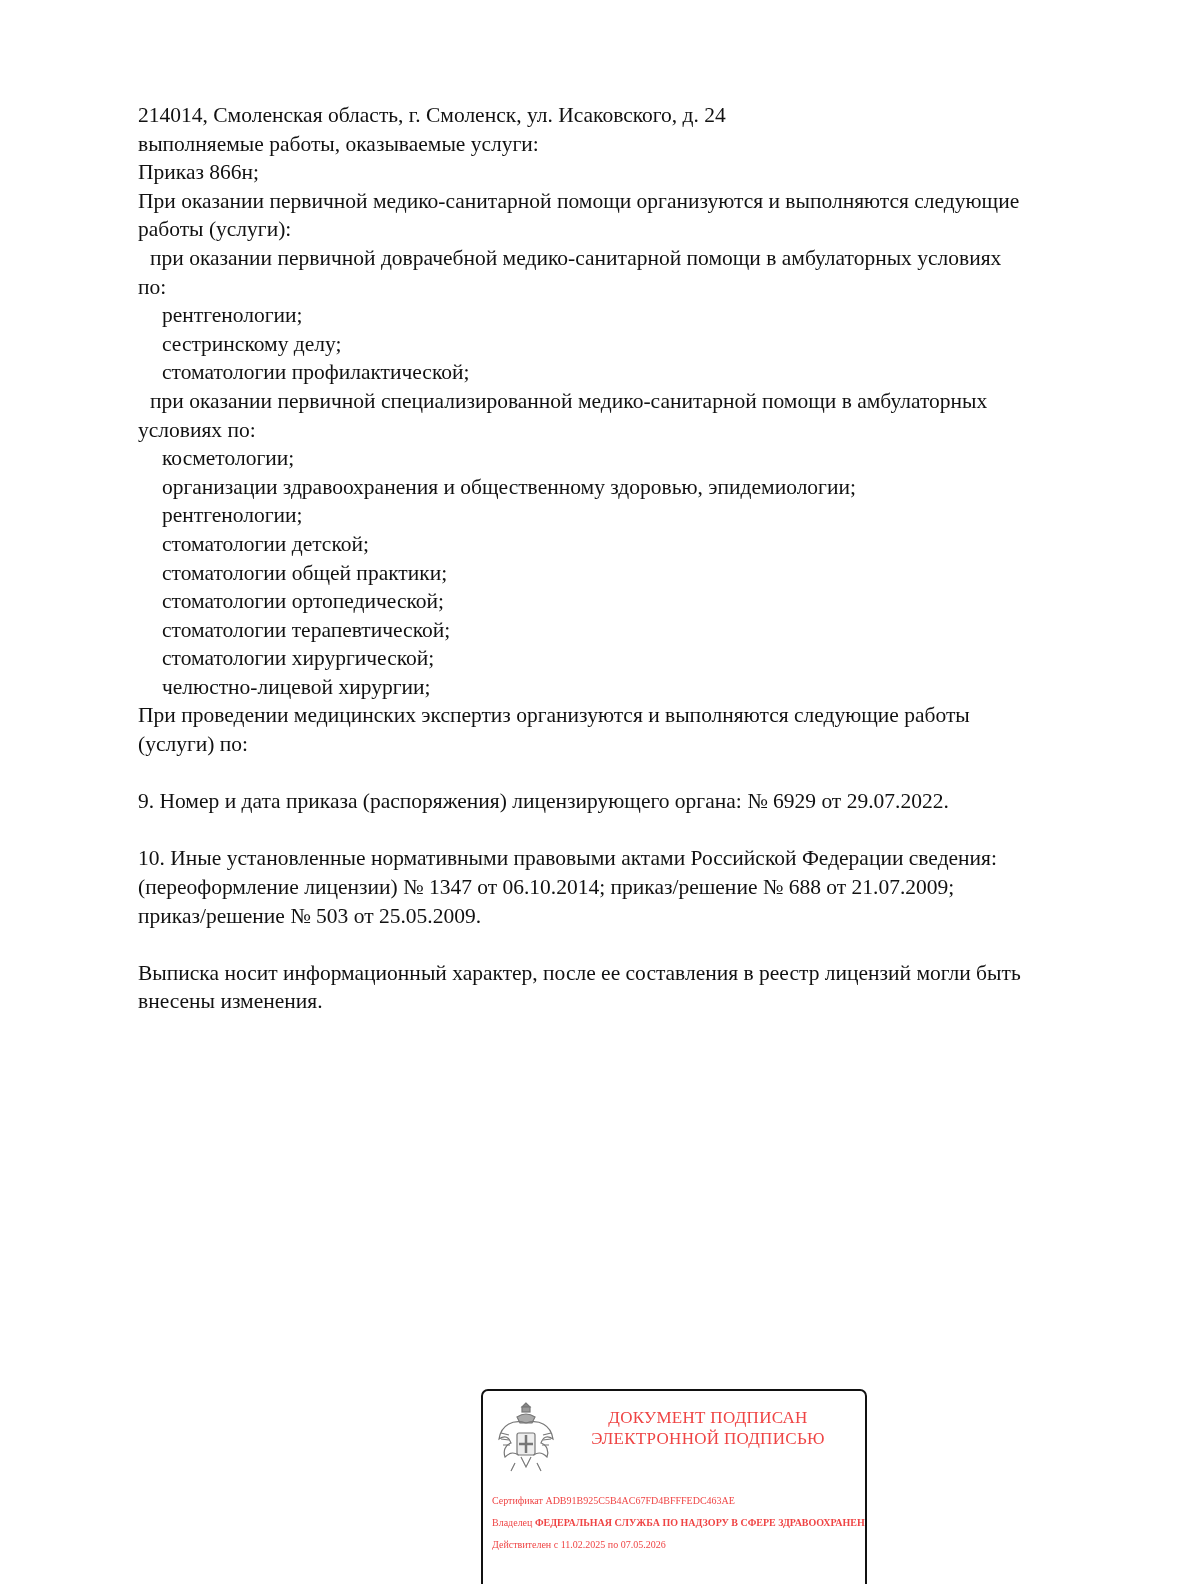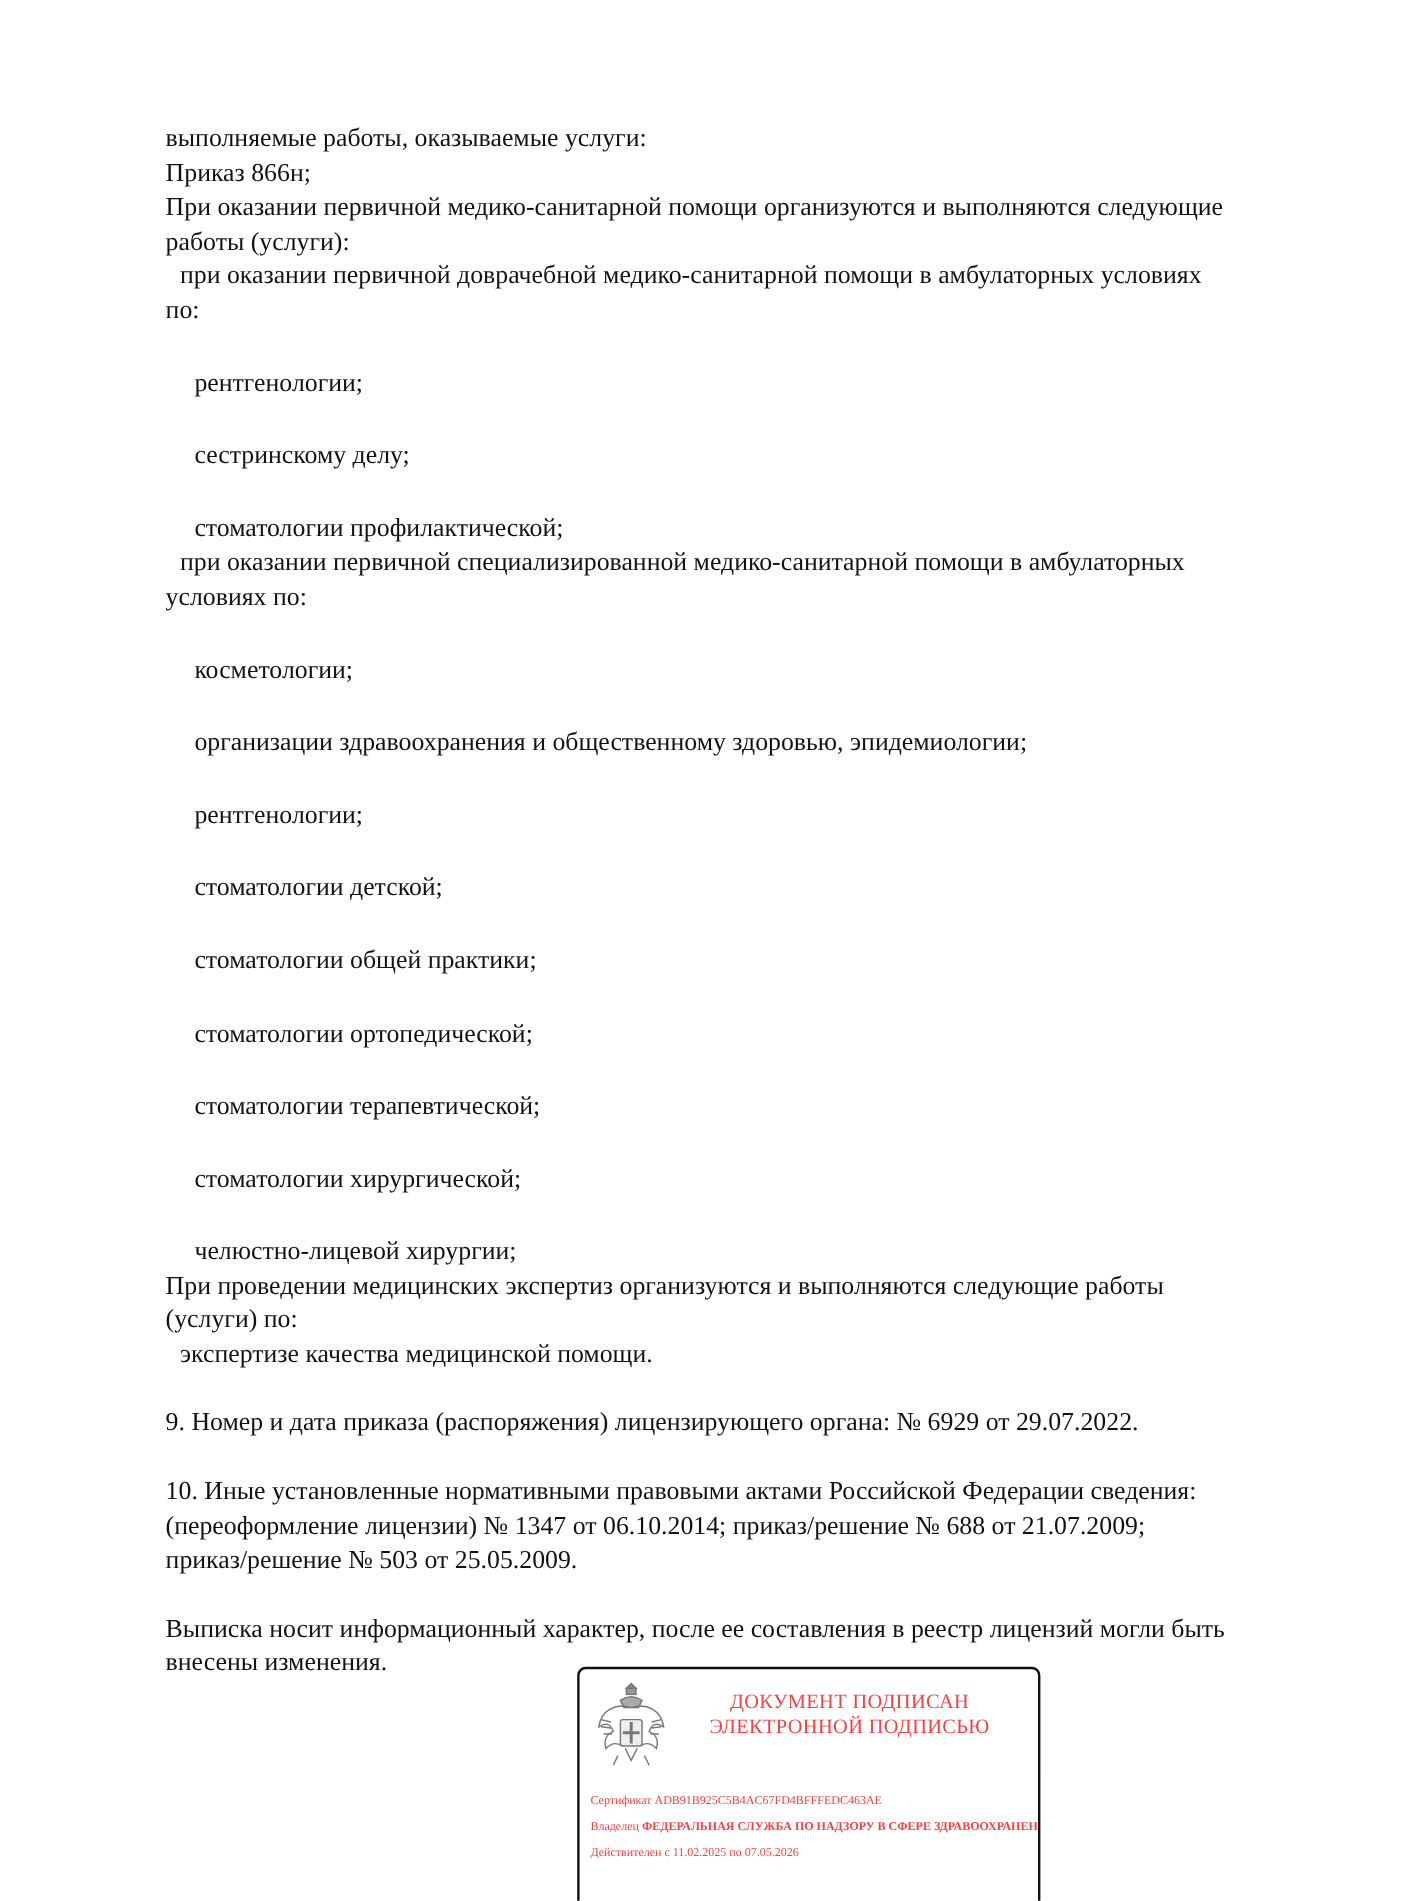--- a/index.html
+++ b/index.html
@@ -1,35 +1,36 @@
 <!DOCTYPE html>
 <html><head>
   <meta charset="utf-8">
   <style>
     html, body { margin: 0; padding: 0; background: #ffffff; }
     body { width: 1190px; height: 1584px; position: relative; overflow: hidden; color: #111; }
     .page { position: absolute; left: 138px; top: 101px; width: 980px;
       font-family: "Liberation Serif", serif; font-size: 21.5px; line-height: 28.6px; }
     .line { white-space: nowrap; }
     .i1 { padding-left: 12px; }
-    .i2 { padding-left: 24px; margin-top: 32px; }
+    .i2 { padding-left: 24px; }
     .gap { height: 28.6px; }
     .stamp { position: absolute; left: 436px; top: 1389px; width: 386px; height: 219px;
       border: 2px solid #111; border-radius: 7px; box-sizing: border-box; overflow: hidden;
       font-family: "Liberation Serif", serif; color: #ef4444; margin-left: 45px; }
     .emblem { position: absolute; left: 12px; top: 8px; width: 62px; height: 80px; }
     .stamp-title { position: absolute; left: 90px; top: 16px; width: 270px; text-align: center;
       font-size: 17px; line-height: 21px; letter-spacing: 0.3px; }
     .stamp-row { position: absolute; left: 9px; font-size: 10px; white-space: nowrap; }
     .stamp-row b { font-weight: bold; }
   </style>
 </head>
 <body>
 
 <div class="page">
+  <div class="line">214014, Смоленская область, г. Смоленск, ул. Исаковского, д. 24</div>
   <div class="line">выполняемые работы, оказываемые услуги:</div>
   <div class="line">Приказ 866н;</div>
   <div class="line">При оказании первичной медико-санитарной помощи организуются и выполняются следующие</div>
   <div class="line">работы (услуги):</div>
   <div class="line i1">при оказании первичной доврачебной медико-санитарной помощи в амбулаторных условиях</div>
   <div class="line">по:</div>
   <div class="line i2">рентгенологии;</div>
   <div class="line i2">сестринскому делу;</div>
   <div class="line i2">стоматологии профилактической;</div>
   <div class="line i1">при оказании первичной специализированной медико-санитарной помощи в амбулаторных</div>
@@ -38,21 +39,20 @@
   <div class="line i2">организации здравоохранения и общественному здоровью, эпидемиологии;</div>
   <div class="line i2">рентгенологии;</div>
   <div class="line i2">стоматологии детской;</div>
   <div class="line i2">стоматологии общей практики;</div>
   <div class="line i2">стоматологии ортопедической;</div>
   <div class="line i2">стоматологии терапевтической;</div>
   <div class="line i2">стоматологии хирургической;</div>
   <div class="line i2">челюстно-лицевой хирургии;</div>
   <div class="line">При проведении медицинских экспертиз организуются и выполняются следующие работы</div>
   <div class="line">(услуги) по:</div>
-  <div class="line i1">экспертизе качества медицинской помощи.</div>
   <div class="gap"></div>
   <div class="line">9. Номер и дата приказа (распоряжения) лицензирующего органа: № 6929 от 29.07.2022.</div>
   <div class="gap"></div>
   <div class="line">10. Иные установленные нормативными правовыми актами Российской Федерации сведения:</div>
   <div class="line">(переоформление лицензии) № 1347 от 06.10.2014; приказ/решение № 688 от 21.07.2009;</div>
   <div class="line">приказ/решение № 503 от 25.05.2009.</div>
   <div class="gap"></div>
   <div class="line">Выписка носит информационный характер, после ее составления в реестр лицензий могли быть</div>
   <div class="line">внесены изменения.</div>
 </div>

